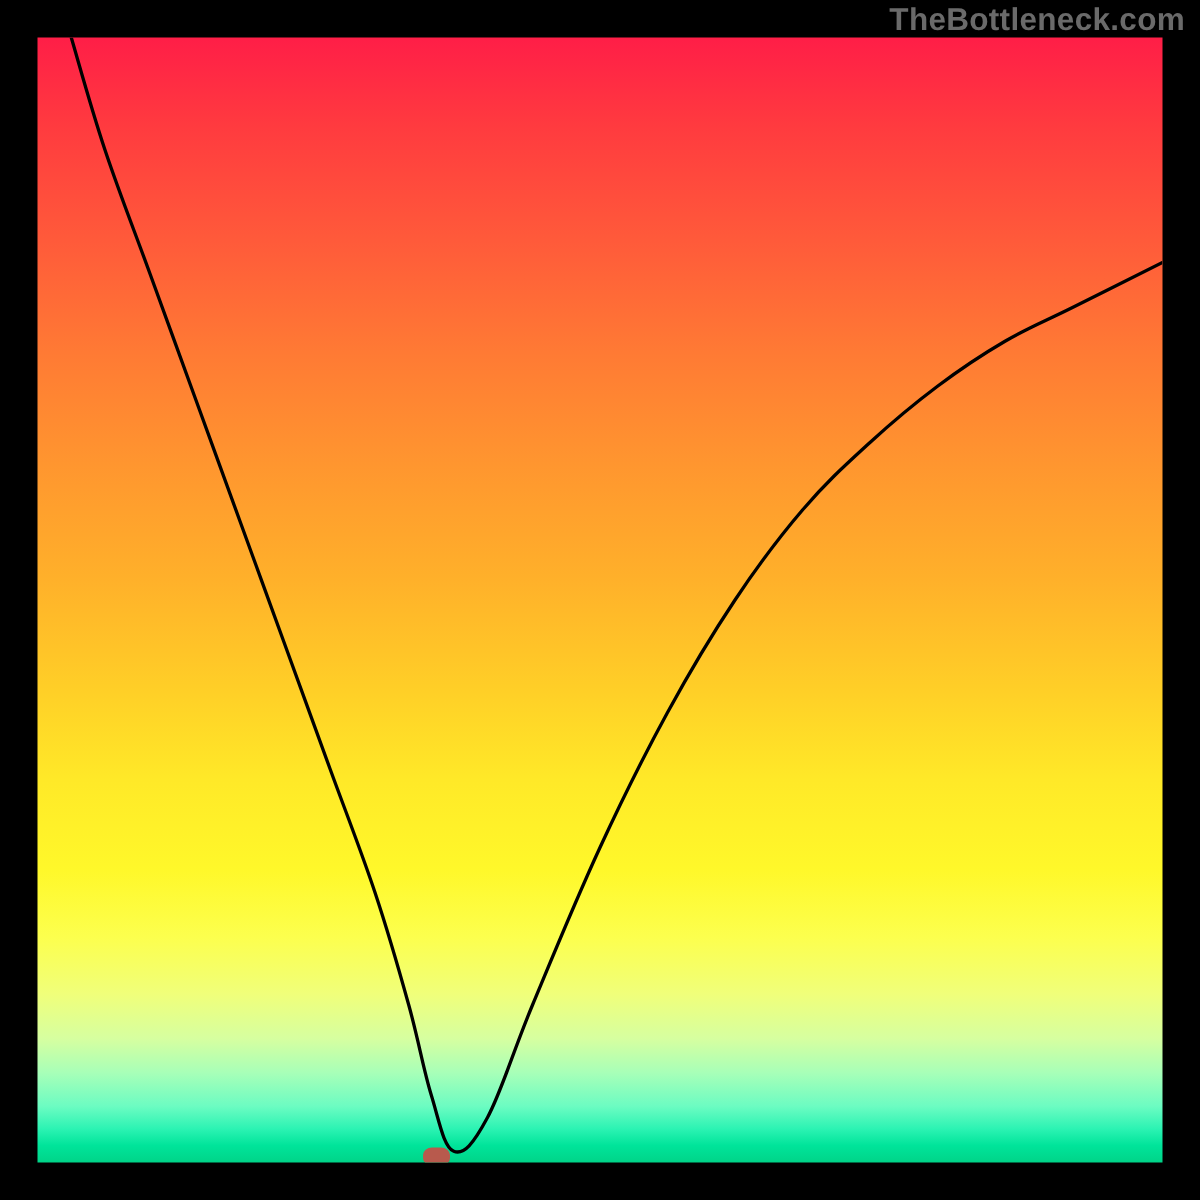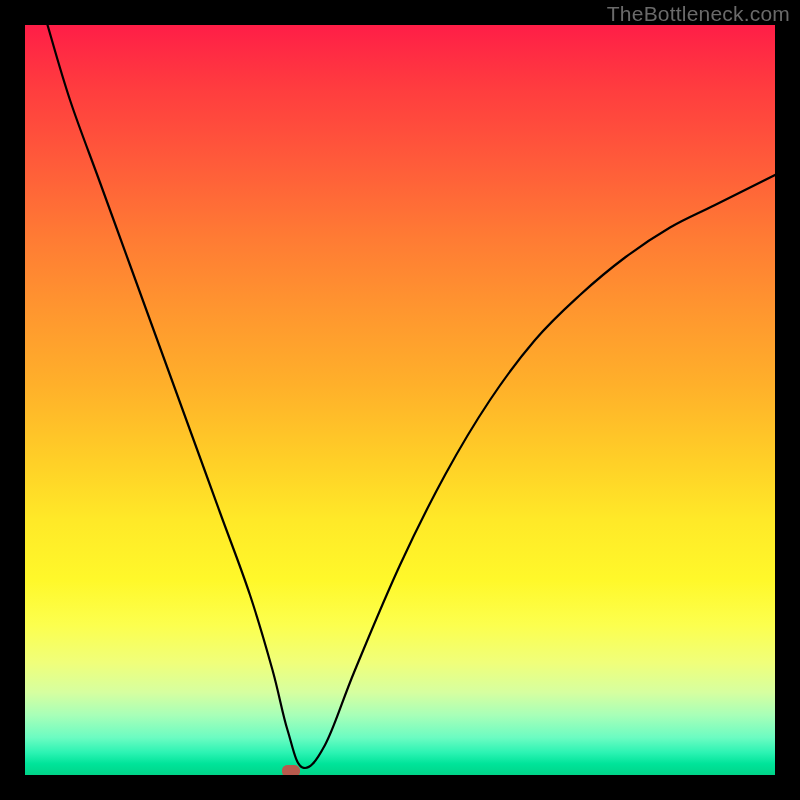--- a/index.html
+++ b/index.html
@@ -16,21 +16,21 @@
     width: 800px;
     height: 800px;
     background: #000;
   }
   .watermark {
     position: absolute;
     top: 2px;
     right: 10px;
     color: #6a6a6a;
     font-size: 21px;
-    font-weight: 400;
+    font-weight: 700;
     letter-spacing: 0.2px;
     z-index: 20;
     text-align: right;
   }
   .plot-area {
     position: absolute;
     left: 25px;
     top: 25px;
     width: 750px;
     height: 750px;

